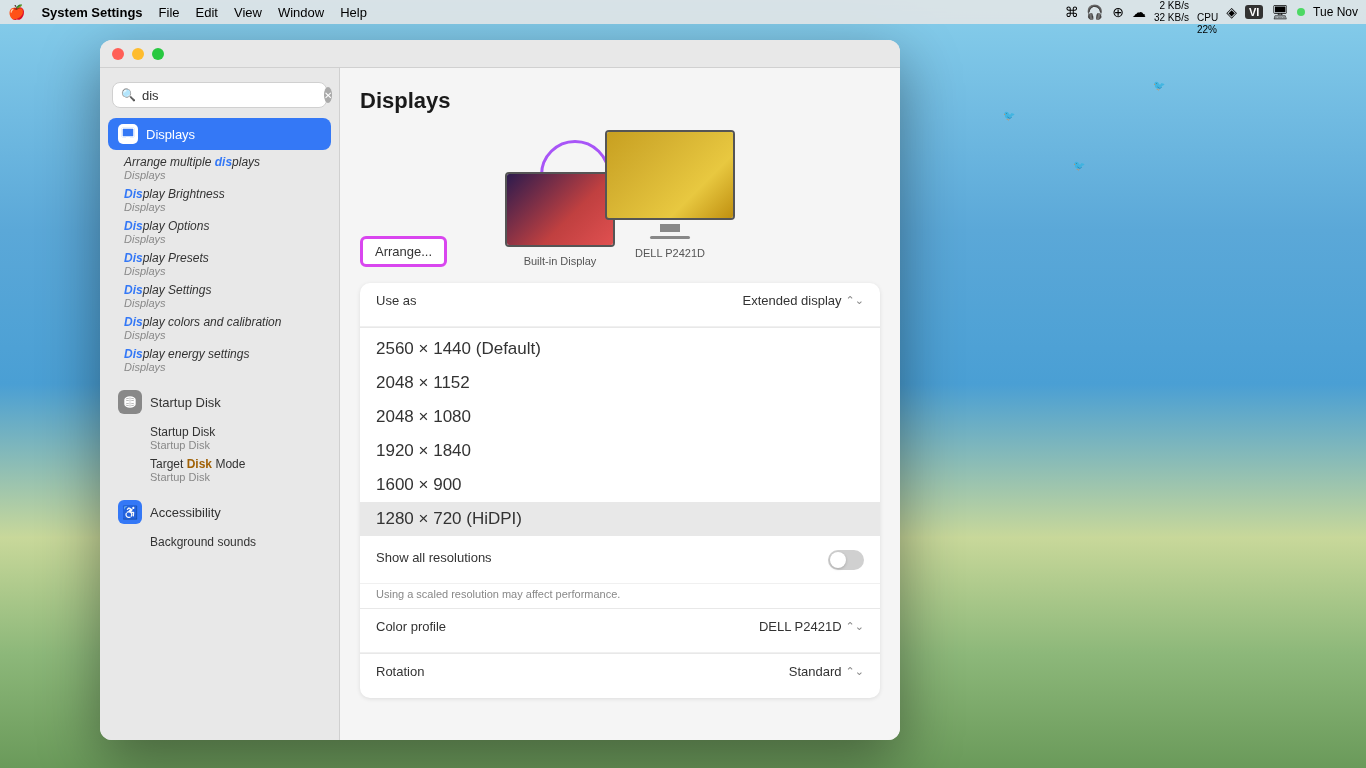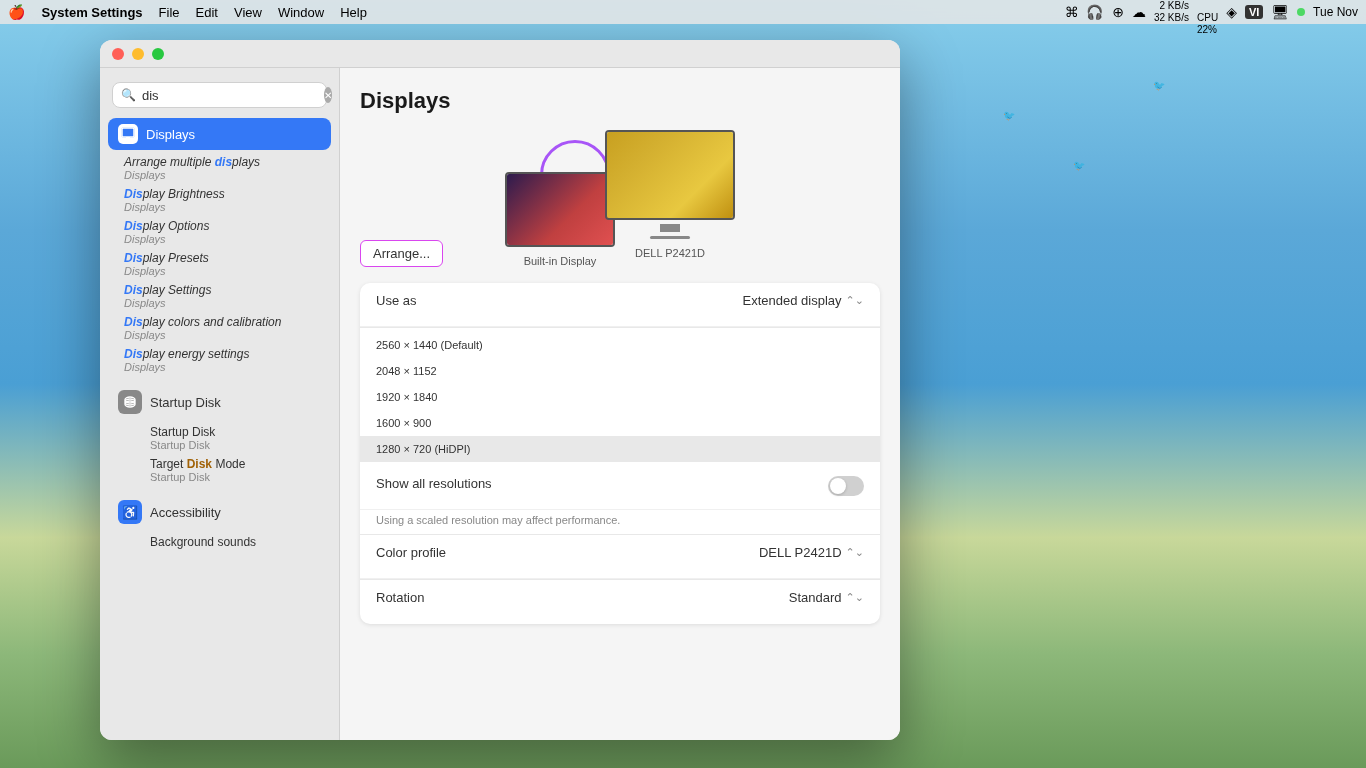--- a/index.html
+++ b/index.html
@@ -293,21 +293,21 @@
       margin-bottom: 16px;
       position: relative;
       min-height: 120px;
     }
 
     .display-arrange-btn {
       position: absolute;
       left: 0;
       bottom: 0;
       background: white;
-      border: 1px solid #d946ef;
+      border: 3px solid #d946ef;
       border-radius: 6px;
       padding: 5px 12px;
       font-size: 13px;
       cursor: pointer;
       color: #333;
     }
 
     .display-monitor {
       display: flex;
       flex-direction: column;
@@ -429,21 +429,21 @@
       font-size: 11px;
     }
 
     
     .resolution-list {
       padding: 4px 0;
     }
 
     .resolution-item {
       padding: 7px 16px;
-      font-size: 11px;
+      font-size: 17px;
       color: #333;
       cursor: pointer;
       border-radius: 0;
     }
     .resolution-item.selected {
       background: #e8e8e8;
       font-weight: 500;
     }
 
     
@@ -662,20 +662,21 @@
             <span>Extended display</span>
             <span class="chevron-icon">⌃⌄</span>
           </div>
         </div>
 
         <div class="divider"></div>
 
         <div class="resolution-list">
           <div class="resolution-item">2560 × 1440 (Default)</div>
           <div class="resolution-item">2048 × 1152</div>
+          <div class="resolution-item">2048 × 1080</div>
           <div class="resolution-item">1920 × 1840</div>
           <div class="resolution-item">1600 × 900</div>
           <div class="resolution-item selected">1280 × 720 (HiDPI)</div>
         </div>
 
         <div class="settings-row">
           <span class="settings-label">Show all resolutions</span>
           <div class="toggle">
             <div class="toggle-knob"></div>
           </div>

